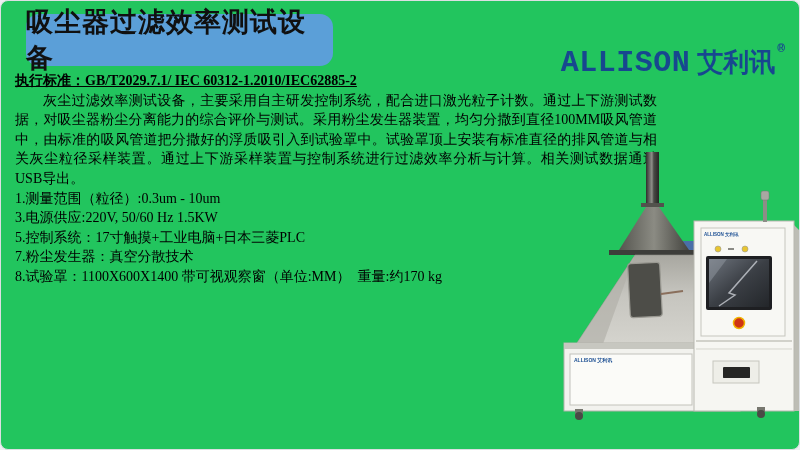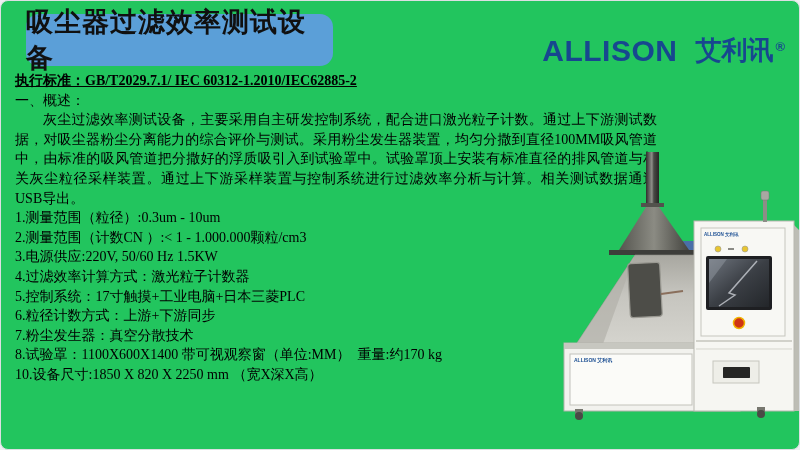--- a/index.html
+++ b/index.html
@@ -12,27 +12,27 @@
   }
   .banner {
     position:absolute; left:25px; top:13px; width:307px; height:52px;
     background:#5b9fd8; border-radius:13px;
     display:flex; align-items:center; justify-content:center;
   }
   .banner-text {
     font-size:27px; font-weight:bold; color:#101010; letter-spacing:1px;
   }
   .logo {
-    position:absolute; right:14px; top:32px;
-    font-family:Liberation Sans, sans-serif;
+    position:absolute; right:14px; top:44px;
+    font-family:Liberation Mono, monospace;
     font-weight:bold; color:#17478f; white-space:nowrap;
-    display:flex; align-items:flex-end;
+    display:flex; align-items:center;
   }
   .logo-en { font-size:30px; letter-spacing:0.5px; }
-  .logo-cn { font-size:26px; margin-left:18px; }
+  .logo-cn { font-size:26px; margin-left:7px; }
   .logo-reg { font-size:13px; position:relative; top:-14px; margin-left:2px; }
   .content {
     position:absolute; left:14px; top:70px; width:642px;
     font-size:14px; line-height:19.6px;
   }
   .standard-line { font-weight:bold; text-decoration:underline; }
   .para { text-indent:2em; text-align:justify; }
   .spec-line { white-space:pre; }
   .machine {
     position:absolute; left:556px; top:142px; width:244px; height:278px;
@@ -49,32 +49,27 @@
   </div>
 
   <div class="logo">
     <span class="logo-en">ALLISON</span>
     <span class="logo-cn">艾利讯</span>
     <span class="logo-reg">®</span>
   </div>
 
   <div class="content">
     <div class="standard-line">执行标准：GB/T2029.7.1/ IEC 60312-1.2010/IEC62885-2</div>
-    <div>一、概述：</div>
     <div class="para">灰尘过滤效率测试设备，主要采用自主研发控制系统，配合进口激光粒子计数。通过上下游测试数据，对吸尘器粉尘分离能力的综合评价与测试。采用粉尘发生器装置，均匀分撒到直径100MM吸风管道中，由标准的吸风管道把分撒好的浮质吸引入到试验罩中。试验罩顶上安装有标准直径的排风管道与相关灰尘粒径采样装置。通过上下游采样装置与控制系统进行过滤效率分析与计算。相关测试数据通过USB导出。</div>
     <div>
         <div class="spec-line">1.测量范围（粒径）:0.3um - 10um</div>
-        <div class="spec-line">2.测量范围（计数CN ）:&lt; 1 - 1.000.000颗粒/cm3</div>
         <div class="spec-line">3.电源供应:220V, 50/60 Hz 1.5KW</div>
-        <div class="spec-line">4.过滤效率计算方式：激光粒子计数器</div>
         <div class="spec-line">5.控制系统：17寸触摸+工业电脑+日本三菱PLC</div>
-        <div class="spec-line">6.粒径计数方式：上游+下游同步</div>
         <div class="spec-line">7.粉尘发生器：真空分散技术</div>
         <div class="spec-line">8.试验罩：1100X600X1400 带可视观察窗（单位:MM）  重量:约170 kg</div>
-        <div class="spec-line">10.设备尺寸:1850 X 820 X 2250 mm （宽X深X高）</div>
       </div>
   </div>
 
   <div class="machine">
     <svg viewBox="0 0 244 278" xmlns="http://www.w3.org/2000/svg">
       <defs>
         <linearGradient id="tubeGrad" x1="0" y1="0" x2="1" y2="0">
           <stop offset="0" stop-color="#2e2e2c"></stop>
           <stop offset="0.45" stop-color="#8f8f8a"></stop>
           <stop offset="0.6" stop-color="#4a4a46"></stop>

